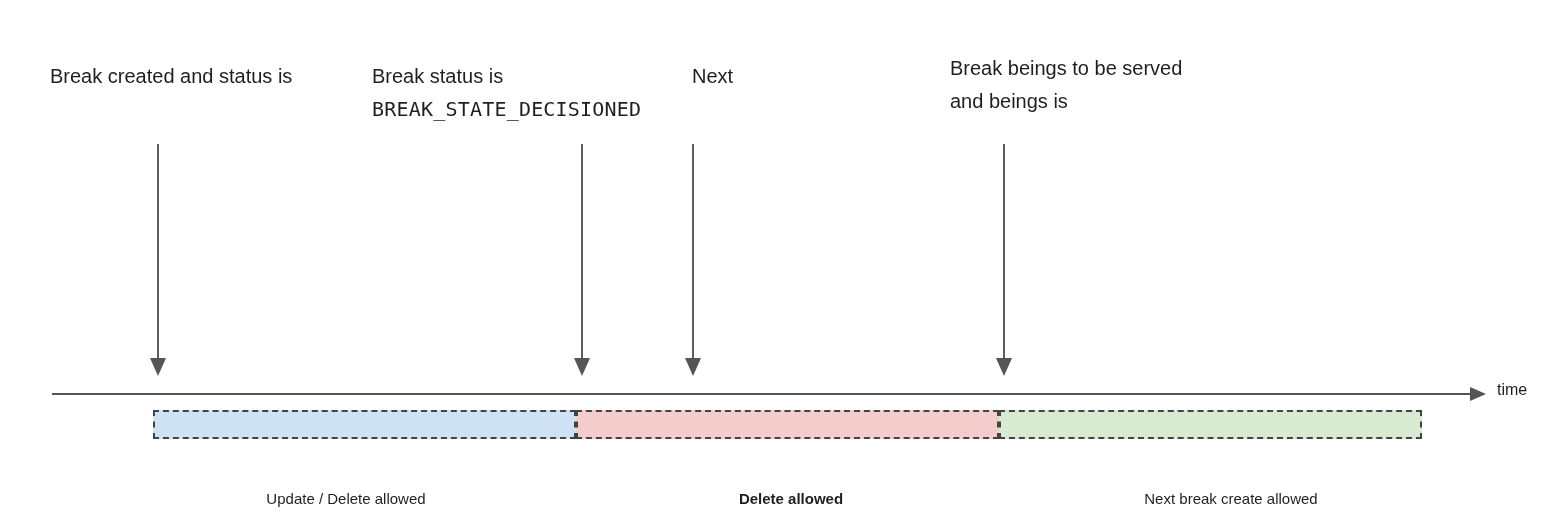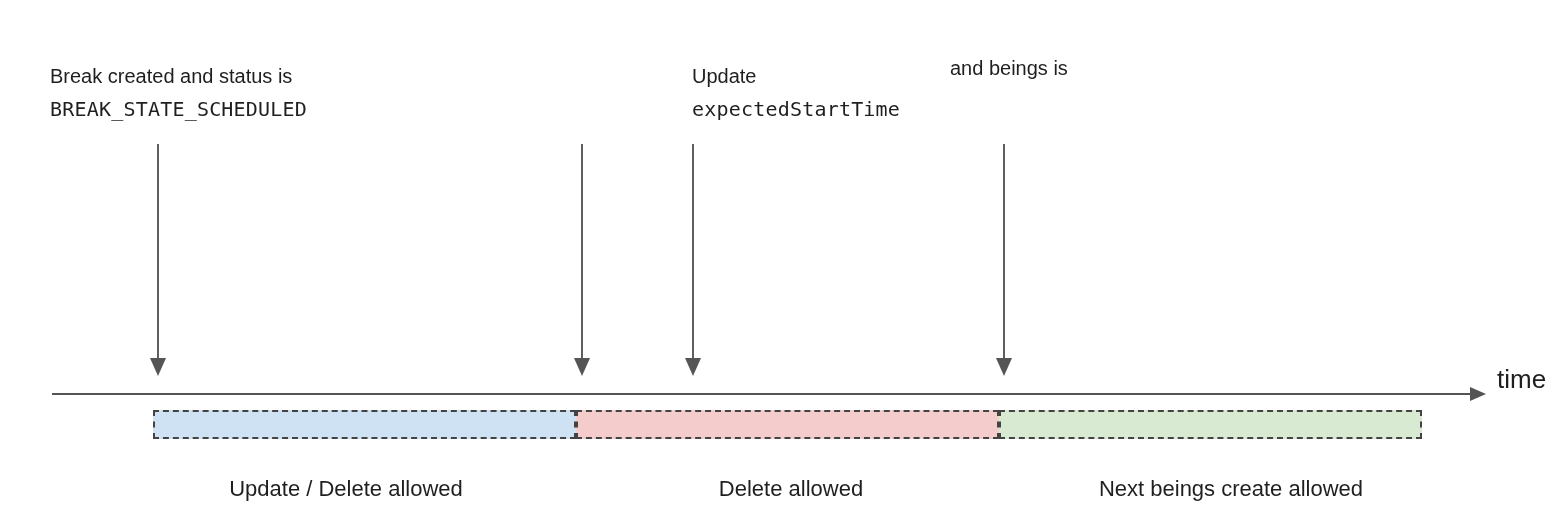--- a/index.html
+++ b/index.html
@@ -68,65 +68,68 @@
     top: 371px;
     width: 0;
     height: 0;
     border-top: 7px solid transparent;
     border-bottom: 7px solid transparent;
     border-left: 16px solid #545454;
   }
   .time-label {
     position: absolute;
     left: 1481px;
-    top: 348px;
-    font-size: 26px;
+    top: 365px;
+    font-size: 16px;
   }
 
   
   .segment {
     position: absolute;
     top: 394px;
     height: 29px;
     width: 423px;
     border: 2px dashed #434343;
   }
   .seg-0 { left: 137px; }
   .seg-1 { left: 560px; }
   .seg-2 { left: 983px; }
 
   
   .segment-label {
     position: absolute;
-    top: 460px;
-    font-size: 22px;
+    top: 474px;
+    font-size: 15px;
     white-space: nowrap;
     transform: translateX(-50%);
   }
   .lab-0 { left: 330px; }
-  .lab-1 { left: 775px; }
+  .lab-1 { left: 775px; font-weight: bold; }
   .lab-2 { left: 1215px; }
 </style>
 </head>
 <body>
 
 <div class="canvas">
 
   <div class="annotation" style="left:30px; top:42px">
     <div>Break created and status is</div>
-    <div class="ann-code">BREAK_STATE_SCHEDULED</div>
   </div>
 
+  <div class="annotation" style="left:352px; top:42px">
+    <div>Break status is</div>
+    <div class="ann-code">BREAK_STATE_DECISIONED</div>
+  </div>
 
   <div class="annotation" style="left:672px; top:42px">
-    <div>Update</div>
-    <div class="ann-code">expectedStartTime</div>
+    <div>Next</div>
   </div>
 
   <div class="annotation" style="left:930px; top:34px">
+    <div>Break beings to be served</div>
     <div>and beings is</div>
   </div>
 
   <div class="v-arrow" style="left:130px">
     <div class="shaft"></div>
     <div class="head"></div>
   </div>
   <div class="v-arrow" style="left:554px">
     <div class="shaft"></div>
     <div class="head"></div>
@@ -143,15 +146,15 @@
   <div class="timeline-line"></div>
   <div class="timeline-head"></div>
   <div class="time-label">time</div>
 
   <div class="segment seg-0" style="background: rgb(207, 226, 243);"></div>
   <div class="segment seg-1" style="background: rgb(244, 204, 204);"></div>
   <div class="segment seg-2" style="background: rgb(217, 234, 211);"></div>
 
   <div class="segment-label lab-0">Update / Delete allowed</div>
   <div class="segment-label lab-1">Delete allowed</div>
-  <div class="segment-label lab-2">Next beings create allowed</div>
+  <div class="segment-label lab-2">Next break create allowed</div>
 
 </div>
 
 </body></html>

